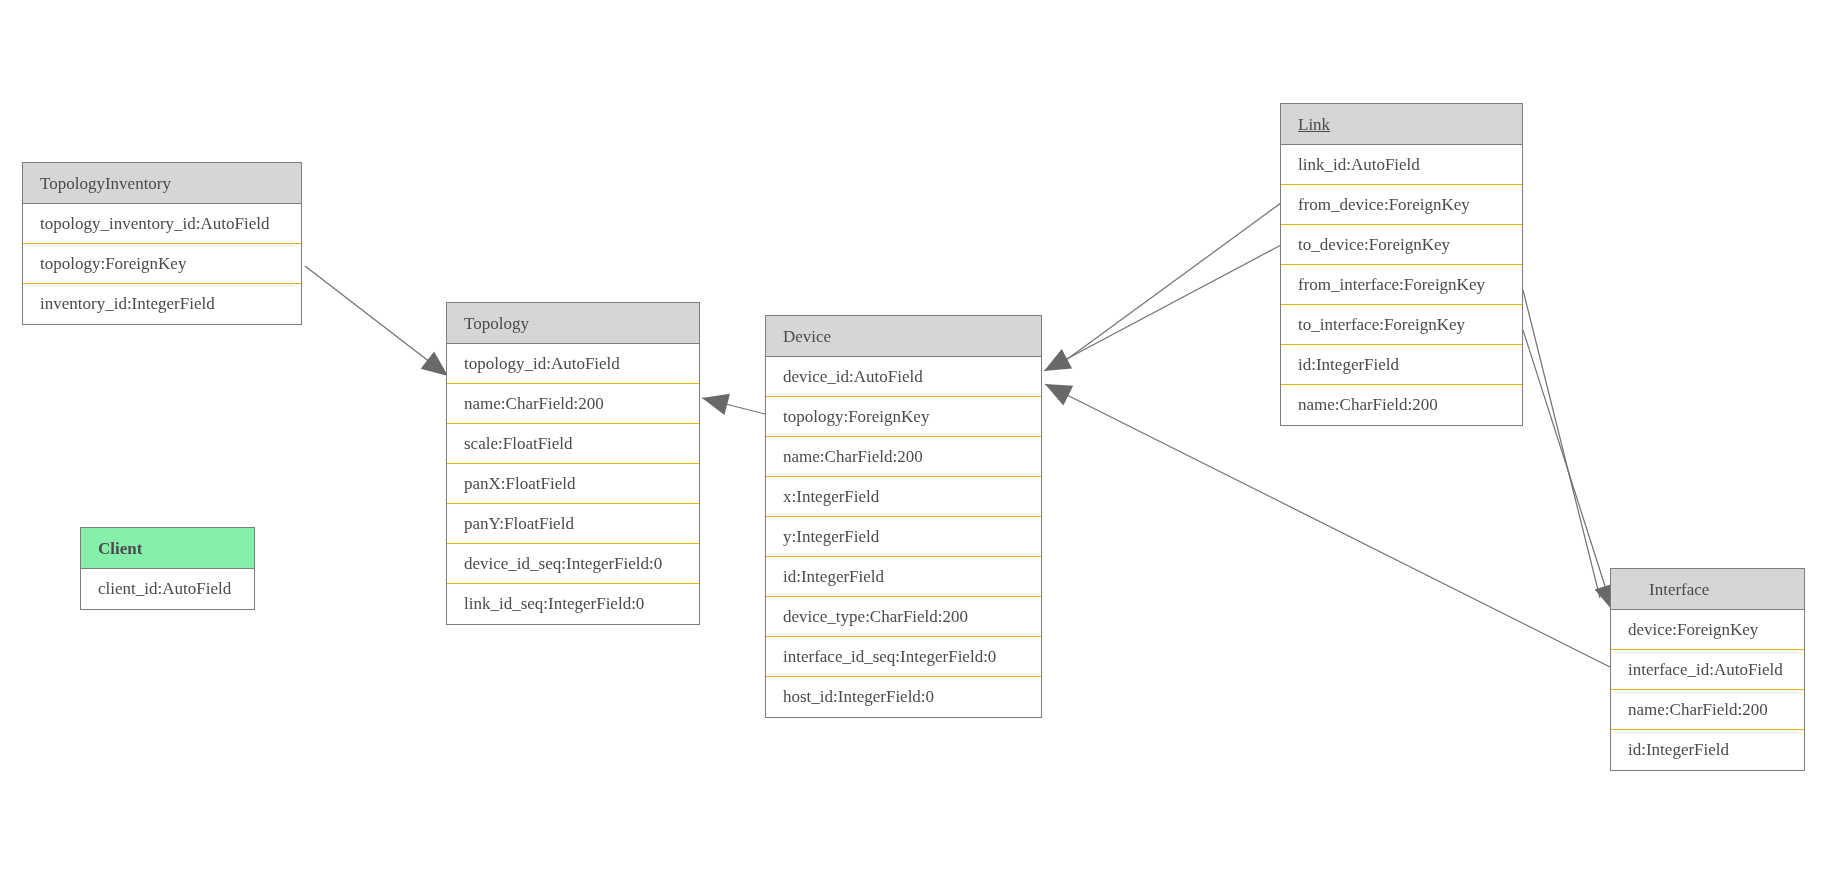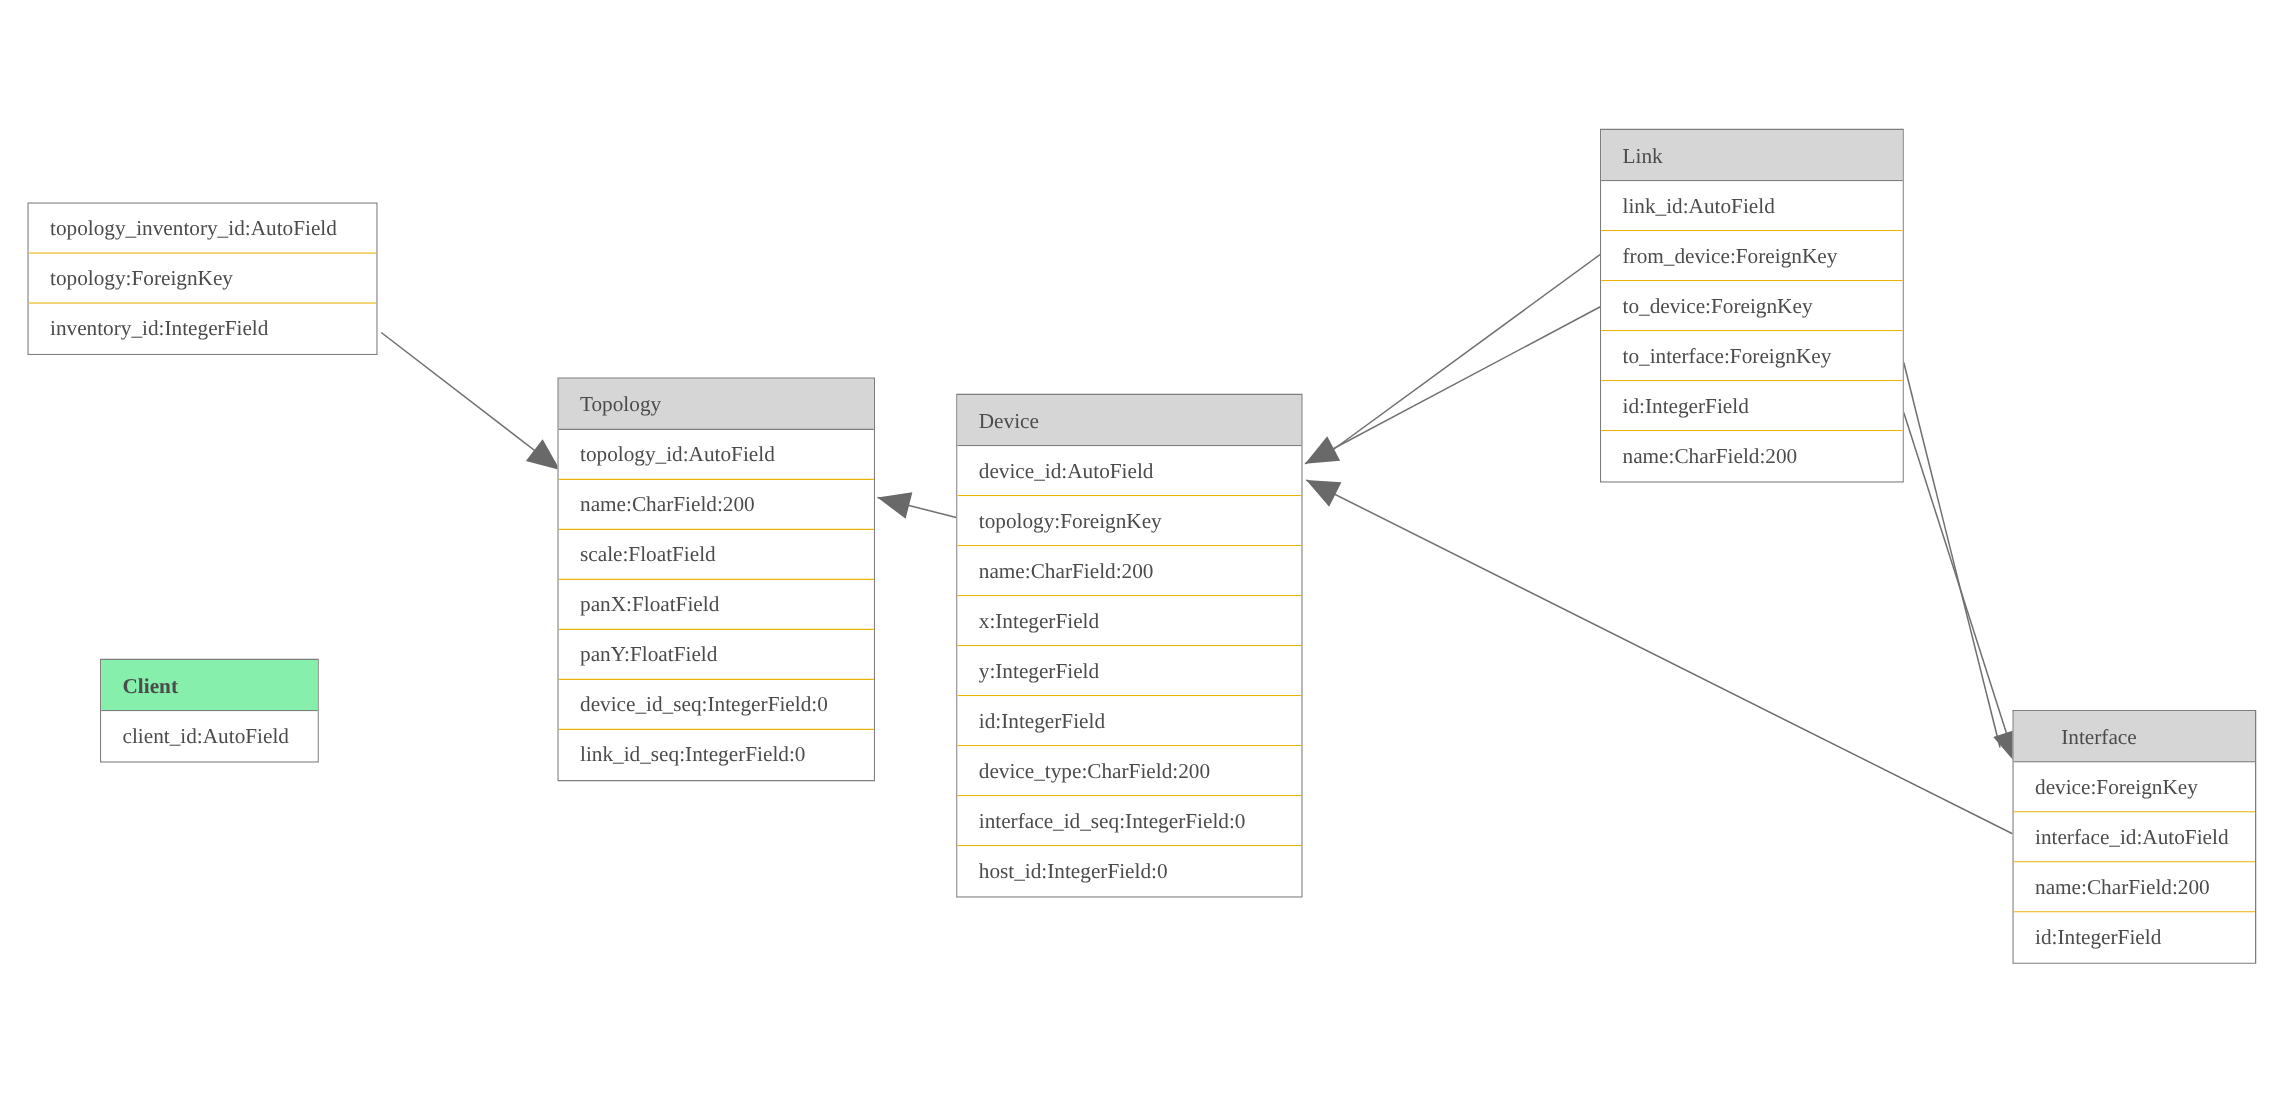--- a/index.html
+++ b/index.html
@@ -71,20 +71,21 @@
       <line x1="1281" y1="245" x2="1044" y2="371" stroke="#707070" stroke-width="1.2"></line>
       <polygon points="1044,371 1061.7935414877375,349.0822017227055 1072.1209487331325,368.5075629699966" fill="#696969"></polygon>
       <line x1="1610" y1="667" x2="1045" y2="384" stroke="#707070" stroke-width="1.2"></line>
       <polygon points="1045,384 1073.1731834636594,385.8087933886965 1063.3205608582139,405.4792236787198" fill="#696969"></polygon>
       <line x1="1523" y1="290" x2="1600" y2="598" stroke="#707070" stroke-width="1.2"></line>
       <line x1="1523" y1="330" x2="1613" y2="611" stroke="#707070" stroke-width="1.2"></line>
       <polygon points="1613,611 1594.5936372338158,589.5942575527121 1615.545236316959,582.8837809780399" fill="#696969"></polygon>
     </svg>
 
 <div class="table-node" style="left: 22px; top: 162px; width: 280px;">
+      <div class="table-header" style="background: rgb(214, 214, 214);">TopologyInventory</div>
       <div class="table-row">topology_inventory_id:AutoField</div>
       <div class="table-row">topology:ForeignKey</div>
       <div class="table-row">inventory_id:IntegerField</div>
     </div>
     <div class="table-node" style="left: 446px; top: 302px; width: 254px;">
       <div class="table-header" style="background: rgb(214, 214, 214);">Topology</div>
       <div class="table-row">topology_id:AutoField</div>
       <div class="table-row">name:CharField:200</div>
       <div class="table-row">scale:FloatField</div>
       <div class="table-row">panX:FloatField</div>
@@ -102,24 +103,25 @@
       <div class="table-row">topology:ForeignKey</div>
       <div class="table-row">name:CharField:200</div>
       <div class="table-row">x:IntegerField</div>
       <div class="table-row">y:IntegerField</div>
       <div class="table-row">id:IntegerField</div>
       <div class="table-row">device_type:CharField:200</div>
       <div class="table-row">interface_id_seq:IntegerField:0</div>
       <div class="table-row">host_id:IntegerField:0</div>
     </div>
     <div class="table-node" style="left: 1280px; top: 103px; width: 243px;">
-      <div class="table-header" style="background: rgb(214, 214, 214);">Link</div>
+      <div class="table-header" style="background: rgb(214, 214, 214); text-decoration: underline;">Link</div>
       <div class="table-row">link_id:AutoField</div>
       <div class="table-row">from_device:ForeignKey</div>
       <div class="table-row">to_device:ForeignKey</div>
+      <div class="table-row">from_interface:ForeignKey</div>
       <div class="table-row">to_interface:ForeignKey</div>
       <div class="table-row">id:IntegerField</div>
       <div class="table-row">name:CharField:200</div>
     </div>
     <div class="table-node" style="left: 1610px; top: 568px; width: 195px;">
       <div class="table-header" style="background: rgb(214, 214, 214); padding-left: 38px;">Interface</div>
       <div class="table-row">device:ForeignKey</div>
       <div class="table-row">interface_id:AutoField</div>
       <div class="table-row">name:CharField:200</div>
       <div class="table-row">id:IntegerField</div>

